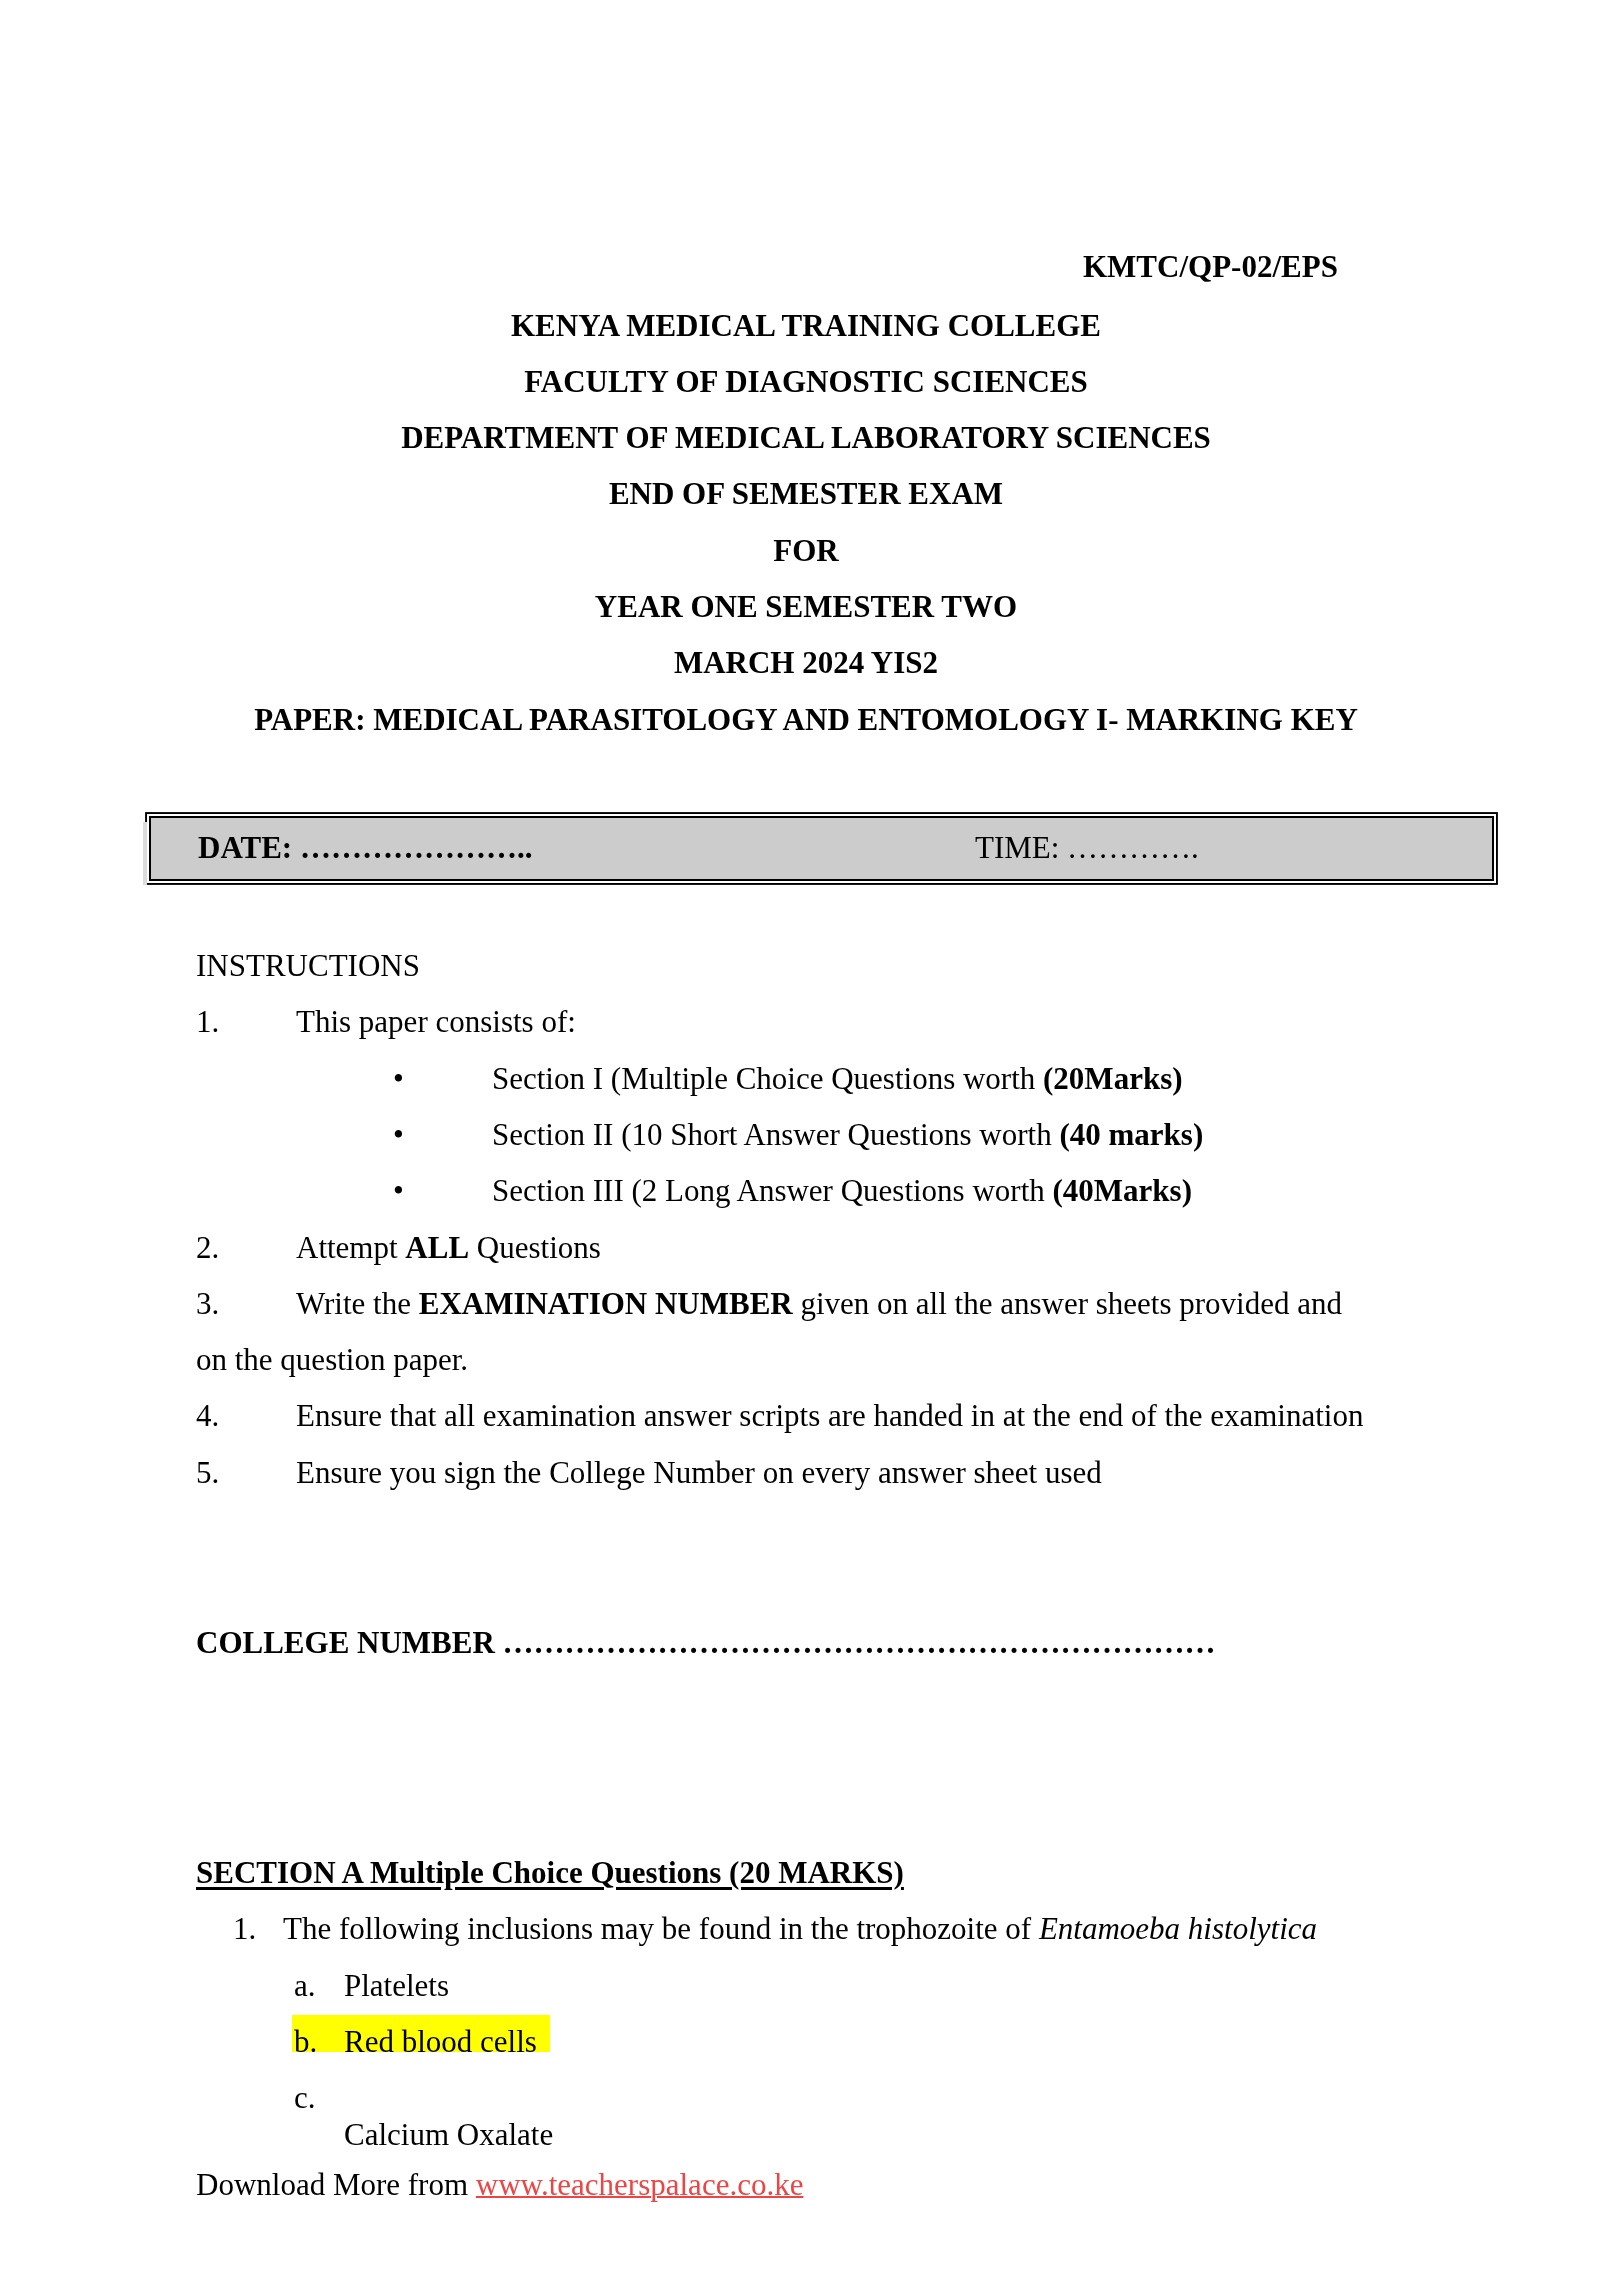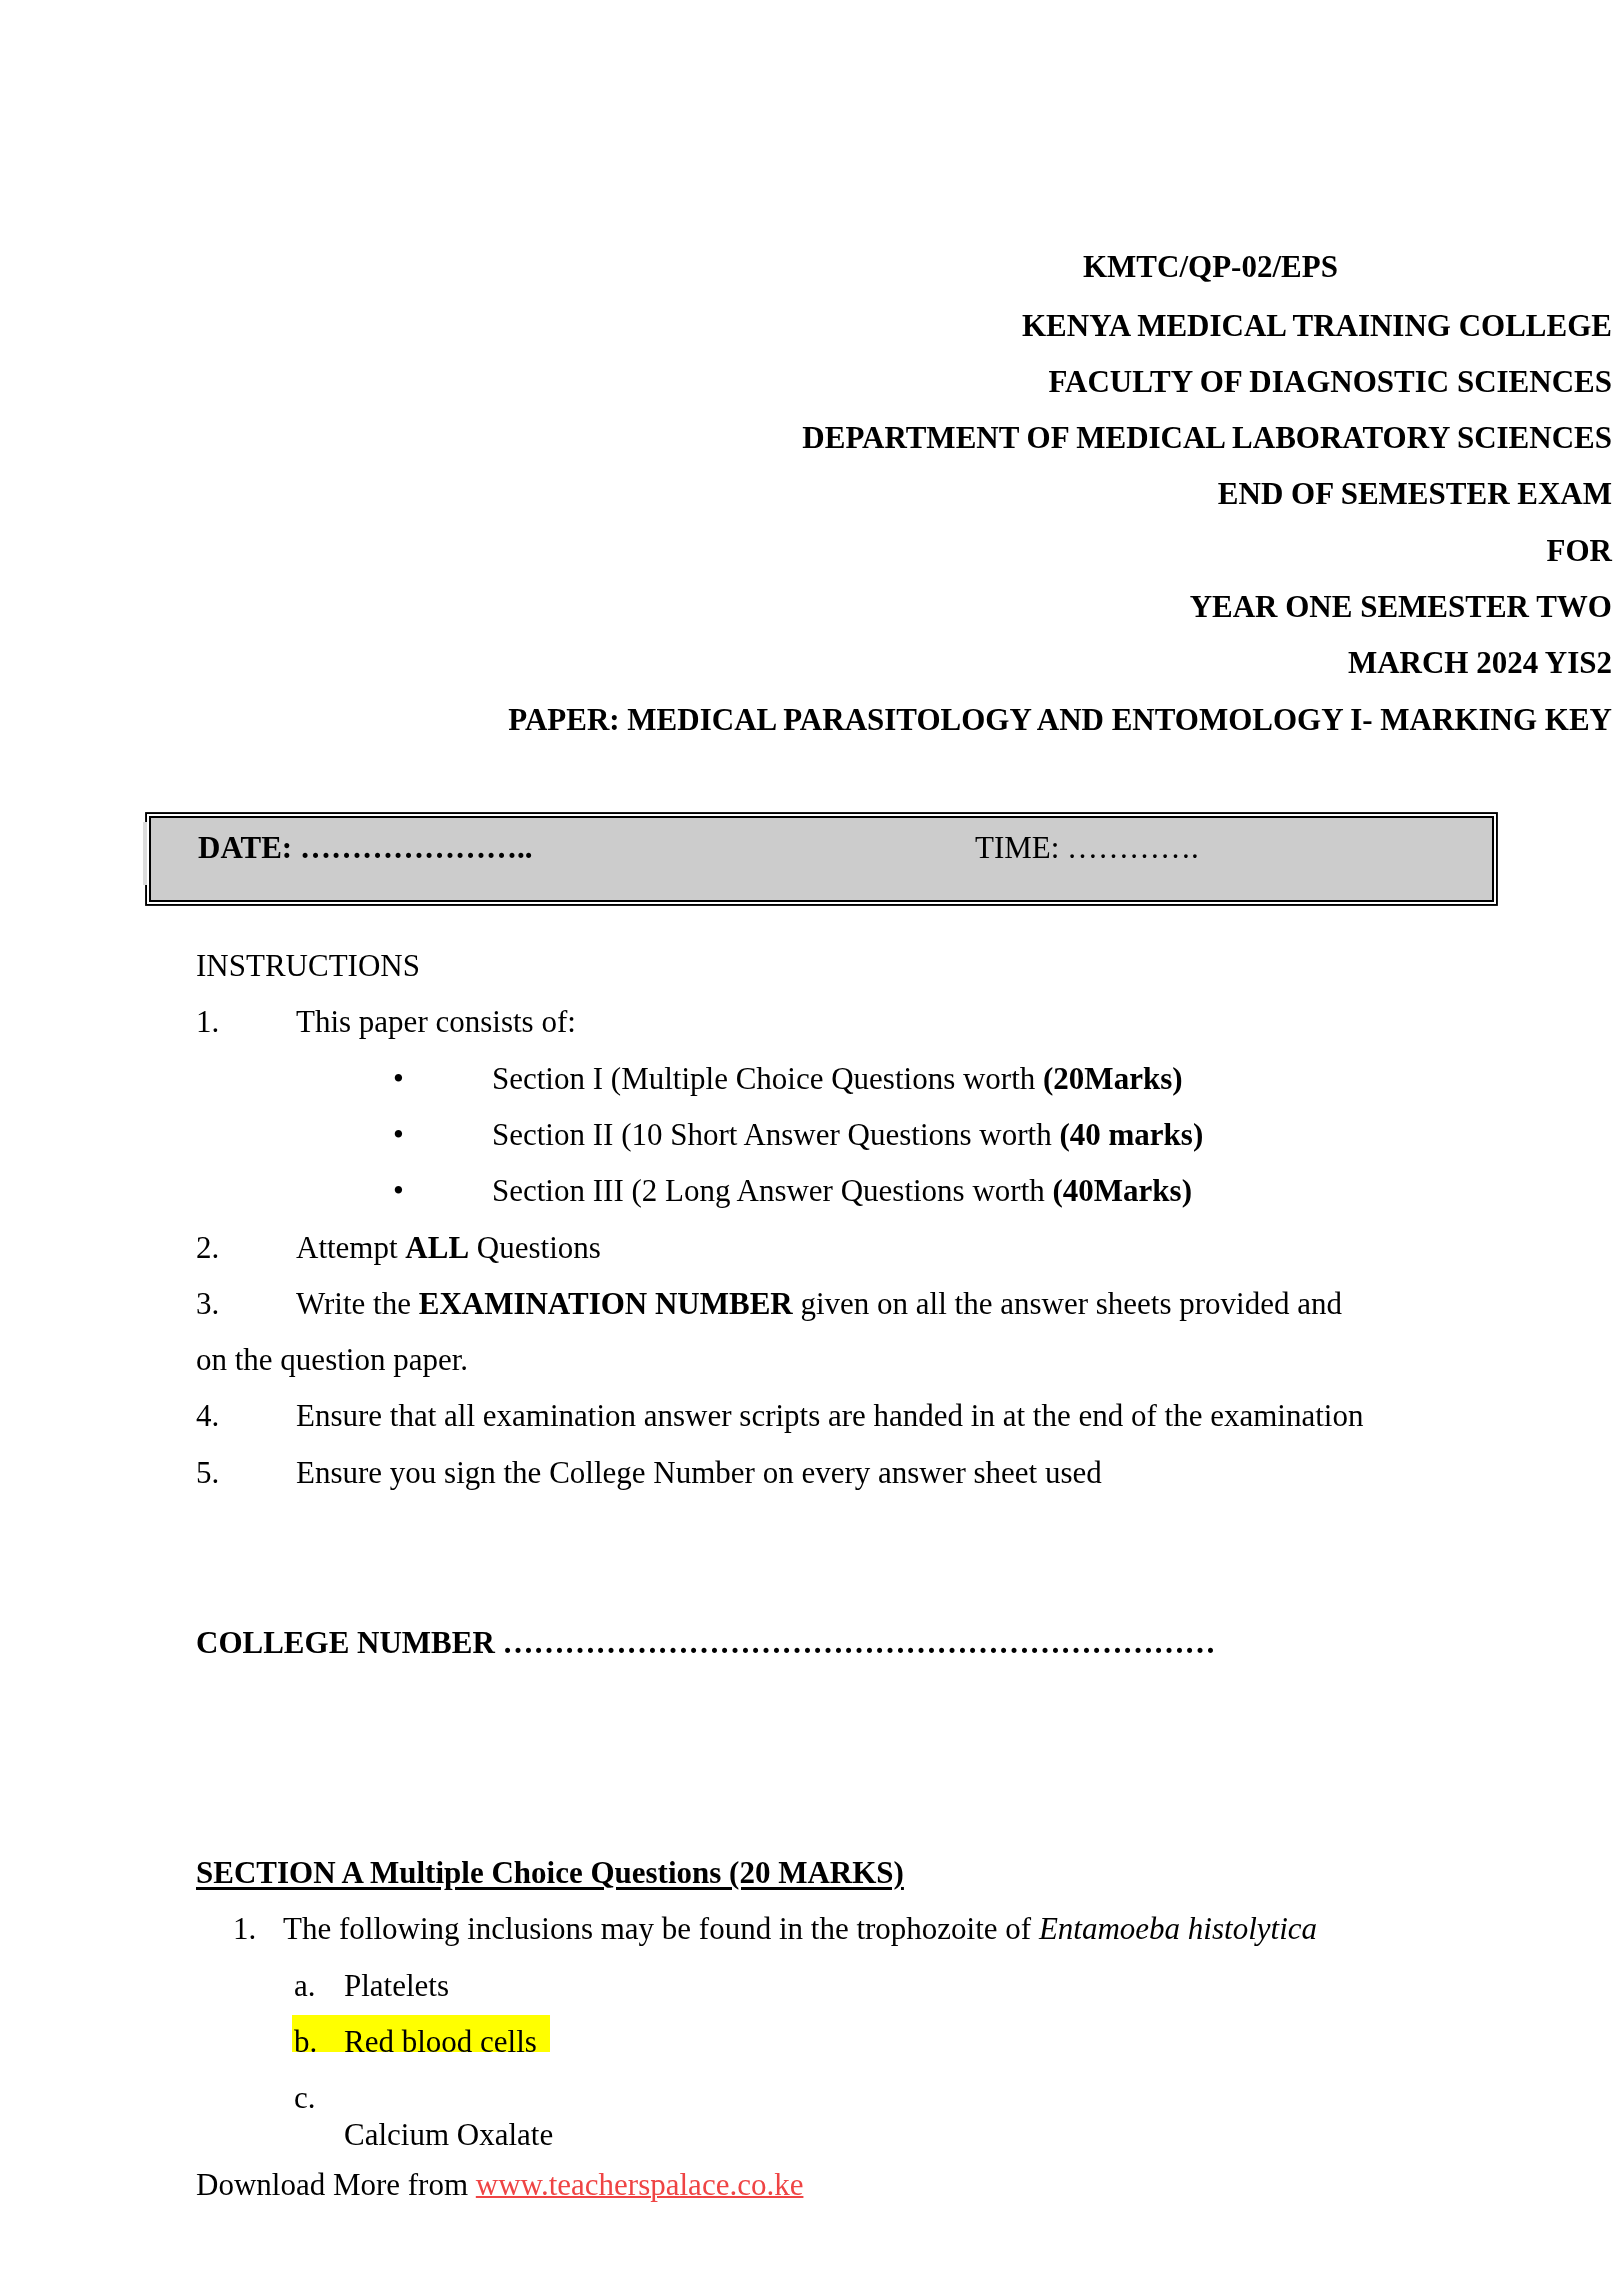--- a/index.html
+++ b/index.html
@@ -4,26 +4,26 @@
   <style>
     html, body { margin: 0; padding: 0; background: #ffffff; }
     body {
       width: 1623px; height: 2295px; position: relative; overflow: hidden;
       font-family: "Liberation Serif", "DejaVu Serif", serif;
       color: #000;
       font-size: 31px;
     }
     .abs { position: absolute; white-space: nowrap; }
     .b { font-weight: bold; }
-    .center { left: 0; width: 1612px; text-align: right; }
+    .center { left: 0; width: 1612px; text-align: center; }
     .doc-code { left: 1083px; top: 249px; font-weight: bold; font-size: 31px; }
     .hdr { font-weight: bold; font-size: 31px; line-height: 39px; }
 
     .datebox {
-      position: absolute; left: 149px; top: 816px; width: 1345px; height: 86px;
+      position: absolute; left: 149px; top: 816px; width: 1345px; height: 65px;
       background: #cccccc;
       border-top: 2px solid #000; border-bottom: 2px solid #000;
       border-left: 2px solid #000; border-right: 2px solid #000;
       box-shadow: 0 0 0 2px #fff, 0 0 0 3.9px #000;
       box-sizing: border-box;
     }
     .datebox .shadow {
       position: absolute; left: -7.9px; top: 3.9px; width: 3.9px; height: 63px; background: #dcdcdc;
     }
     .date-label { left: 47px; top: 11.8px; font-weight: bold; font-size: 31px; }

